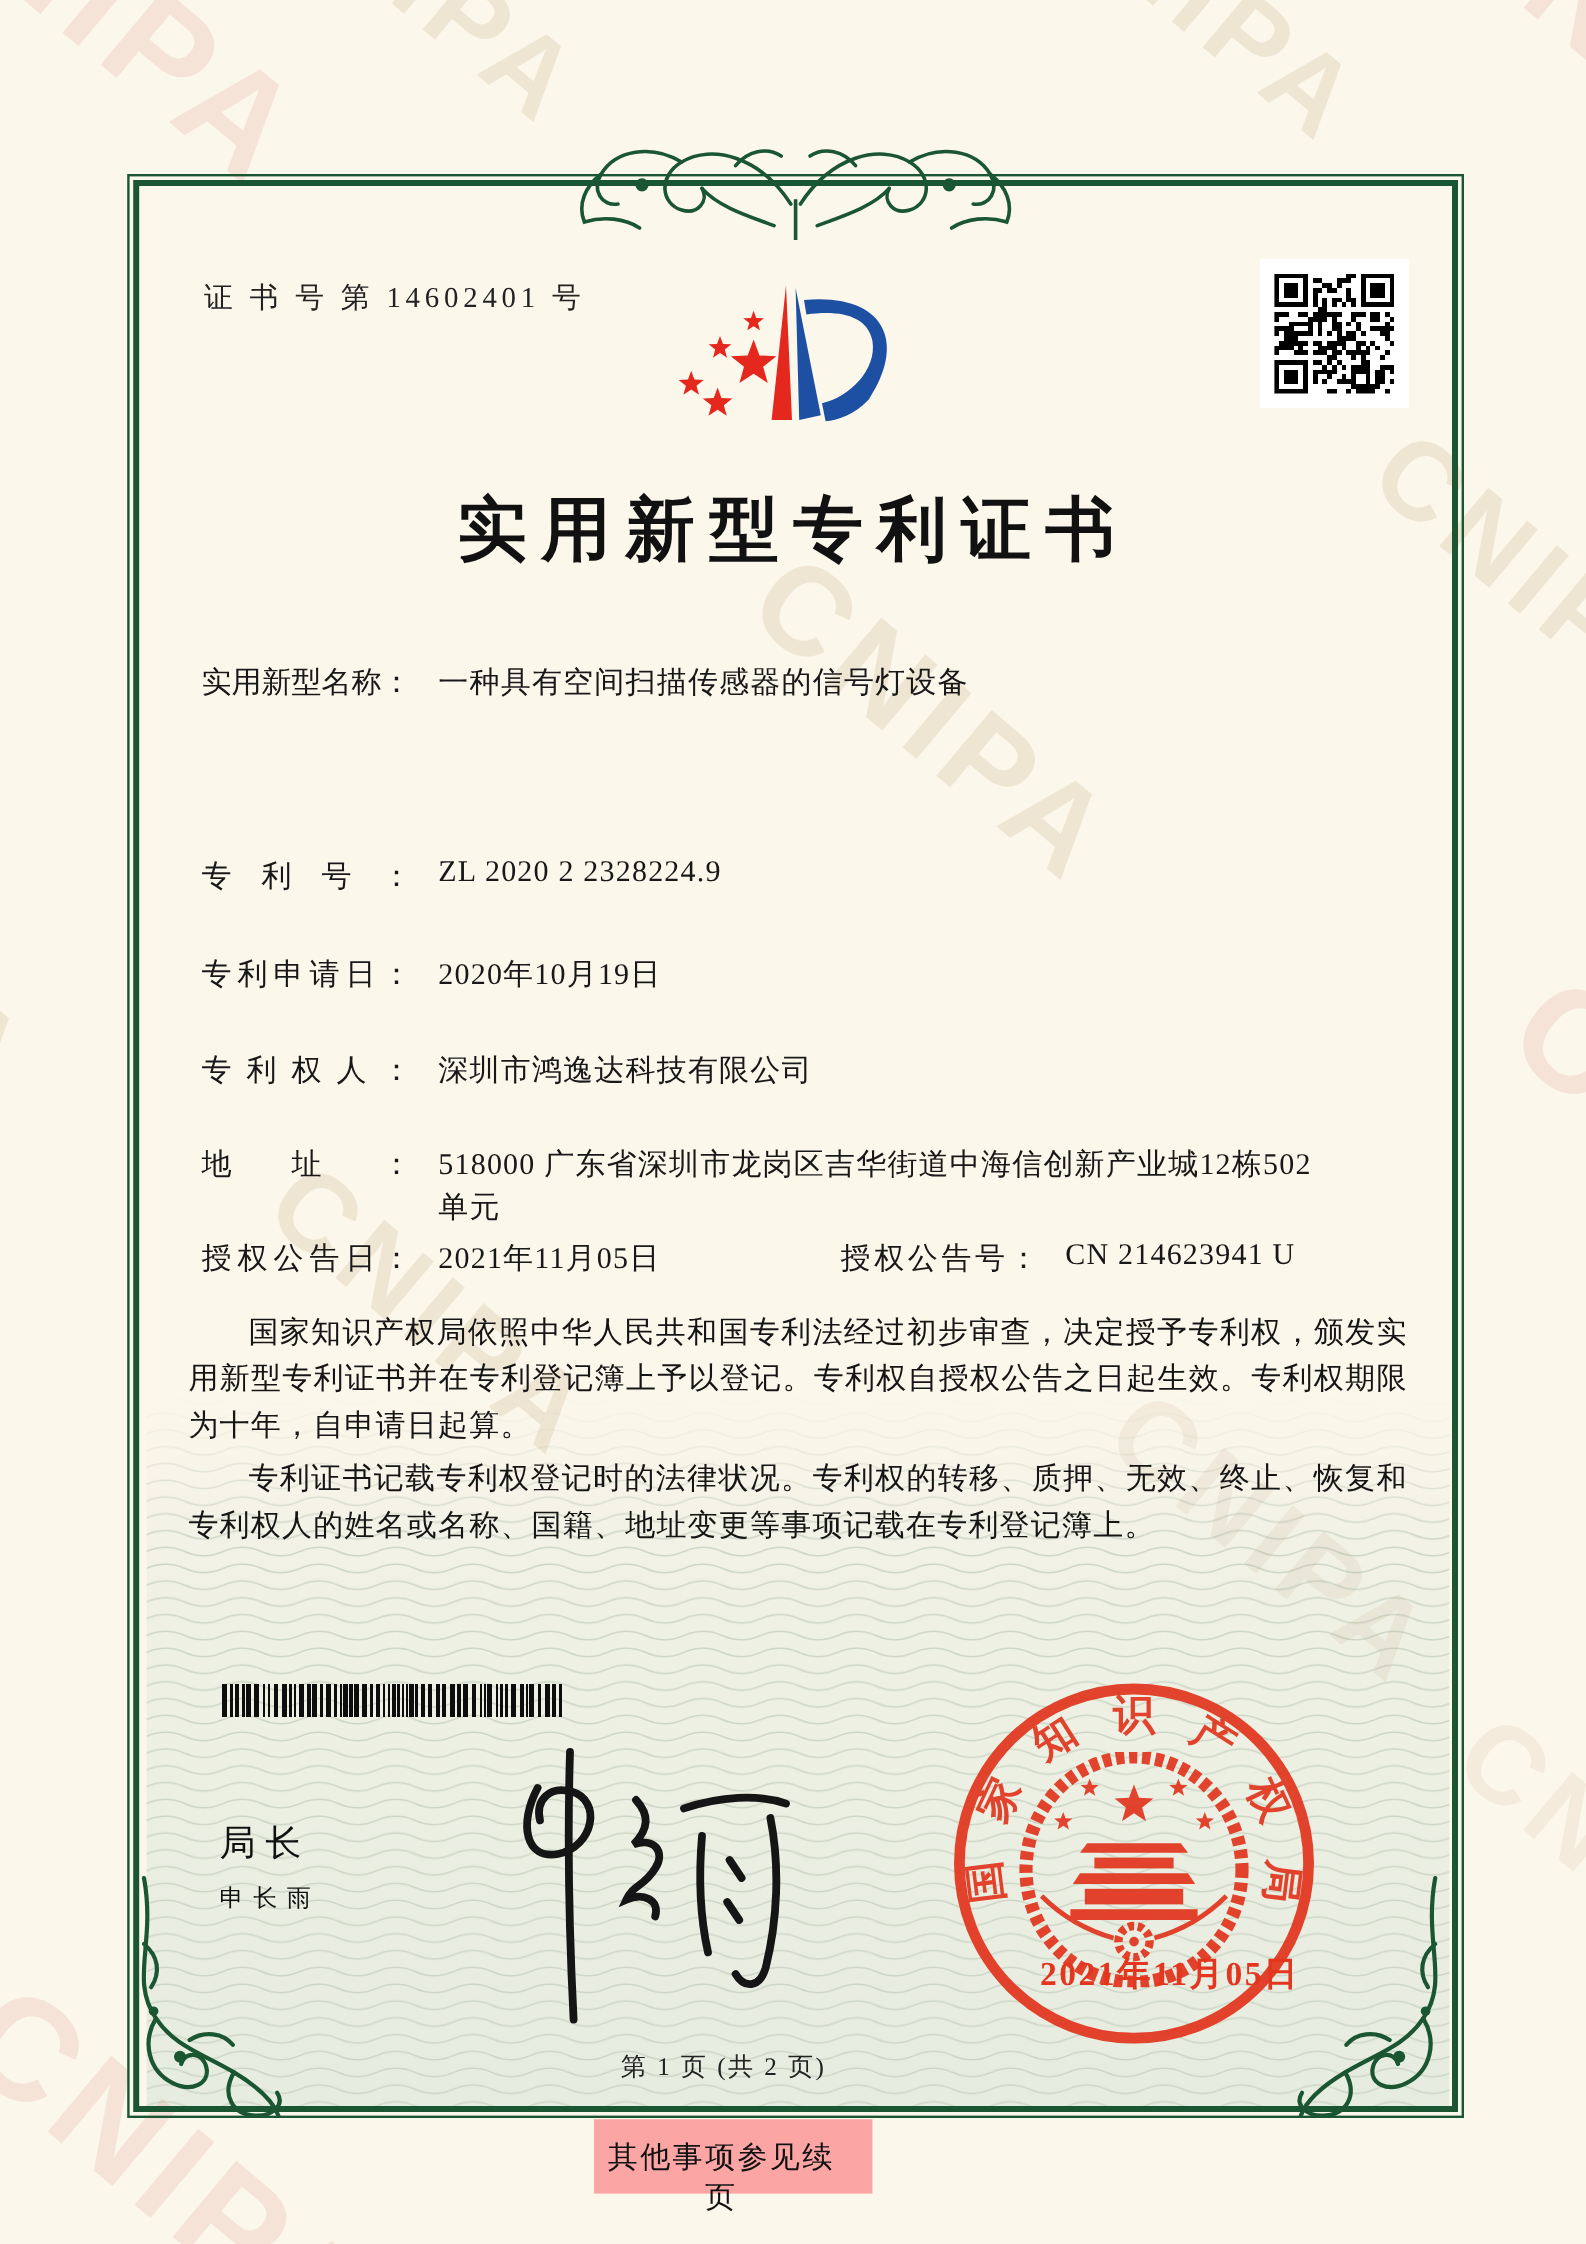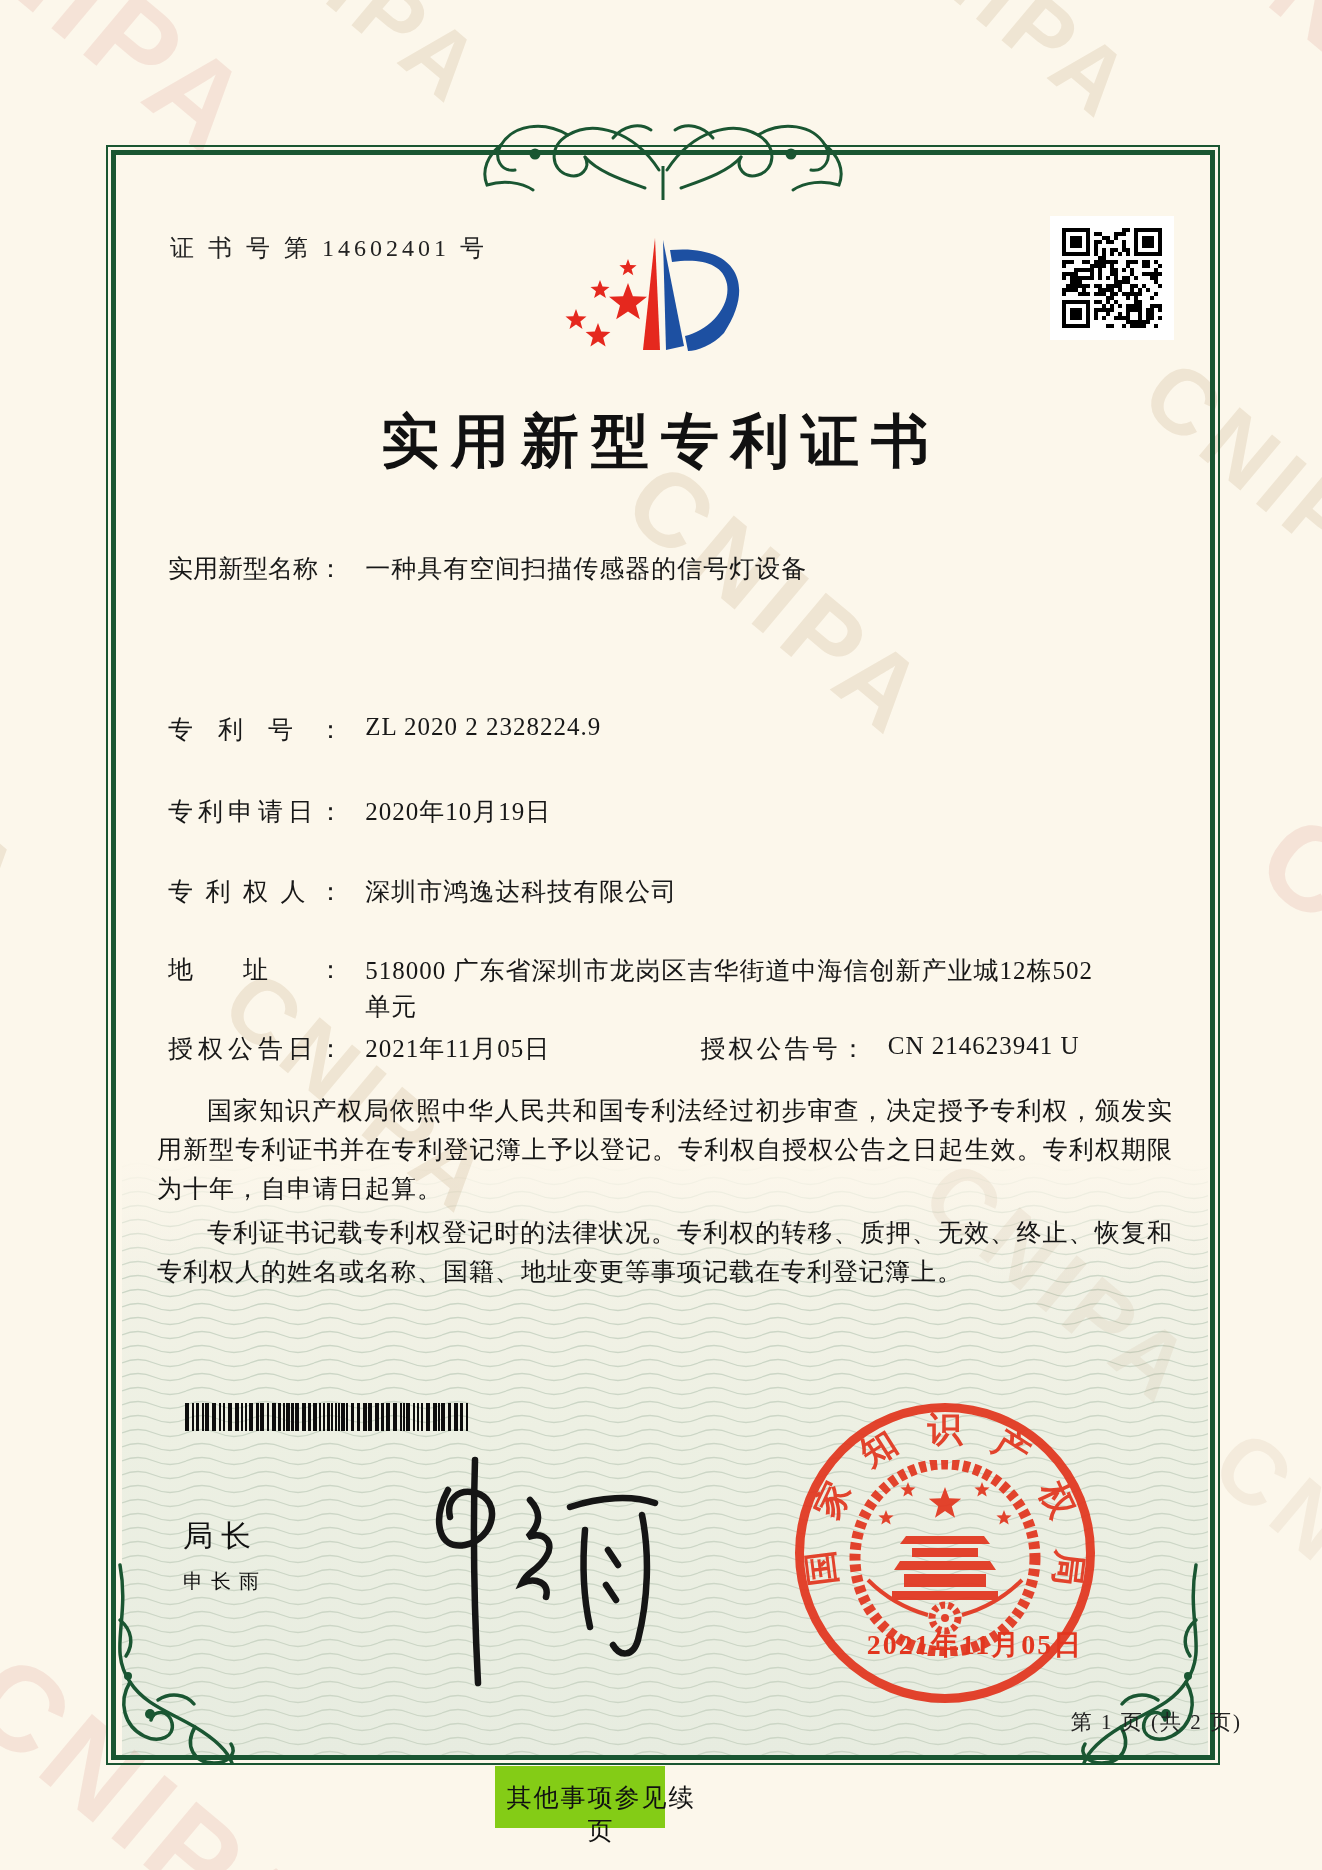--- a/index.html
+++ b/index.html
@@ -84,22 +84,22 @@
   .seal-text span{
     position:absolute;left:0;top:0;transform-origin:0 0;
     font-size:35px;font-weight:bold;color:var(--seal-red,#e2361f);
     font-family:"Liberation Serif","DejaVu Serif",serif;
   }
   .seal-date{
     position:absolute;z-index:7;left:810px;top:1626px;width:330px;text-align:center;
     font-size:28px;font-weight:bold;letter-spacing:2px;color:var(--seal-red,#e2361f);
   }
   
-  .page-num{position:absolute;z-index:5;left:0;top:1708px;width:1206px;text-align:right;font-size:21px;letter-spacing:2px;color:#222;margin-left:36px;}
-  .note-box{position:absolute;z-index:7;left:495px;top:1766px;width:170px;height:62px;background:#84cc16;}
+  .page-num{position:absolute;z-index:5;left:0;top:1708px;width:1206px;text-align:center;font-size:21px;letter-spacing:2px;color:#222;}
+  .note-box{position:absolute;z-index:7;left:495px;top:1766px;width:232px;height:62px;background:#fca5a5;}
   .note-text{position:absolute;left:0;top:15px;width:212px;text-align:center;font-size:25px;letter-spacing:2px;color:#111;}
   svg{display:block;}
 </style>
 </head>
 <body>
 
 <div class="page" style="--frame-green: #1a5632; --seal-red: #e2361f; --logo-red: #e5281e; --logo-blue: #1d50a2; --paper: #fcf7eb; background: rgb(252, 247, 235);">
 
   <span class="wm pink" style="left:-120px;top:-70px;">CNIPA</span>
   <span class="wm" style="left:190px;top:-70px;">CNIPA</span>

